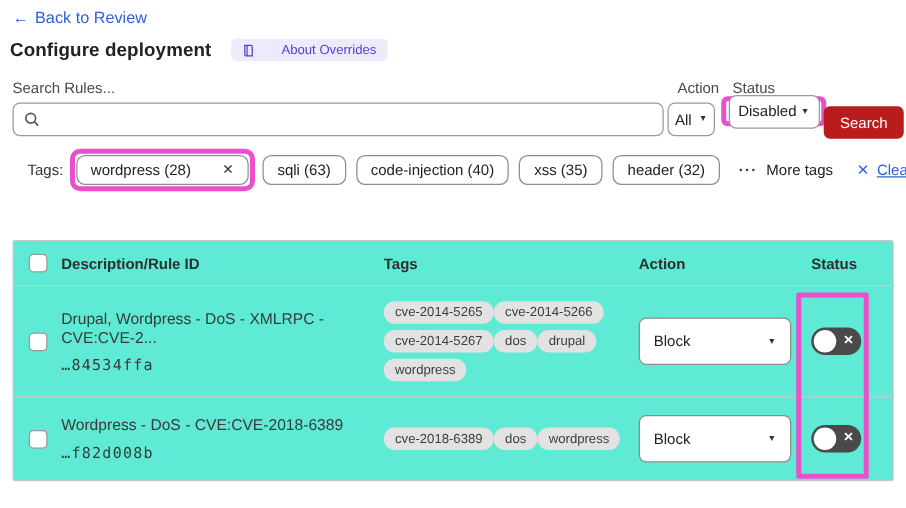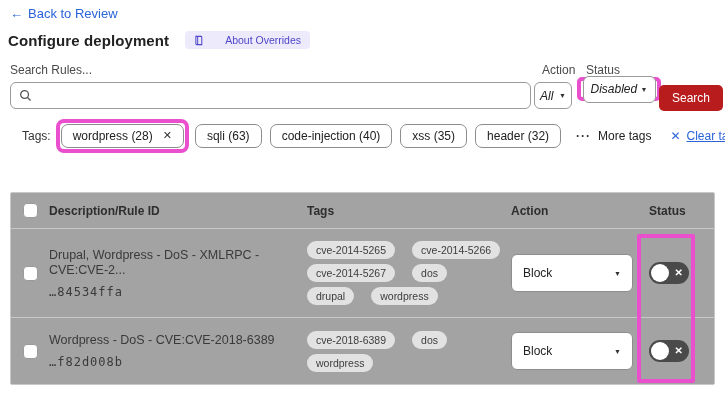--- a/index.html
+++ b/index.html
@@ -14,54 +14,54 @@
   .page-title { font-size:15px; font-weight:bold; color:#222; letter-spacing:.1px; }
   .about-badge { display:flex; align-items:center; gap:20px; background:#eceafb; color:#4f46c8; font-size:10.5px; padding:3px 9px; border-radius:4px; cursor:pointer; }
 
   
   .search-label { position:absolute; left:10px; top:63px; font-size:12px; color:#4a4a4a; }
   .search-box { position:absolute; left:10px; top:82px; width:521px; height:27px; border:1px solid #9a9a9a; border-radius:6px; background:#fff; display:flex; align-items:center; padding:0 8px; gap:6px; }
   .search-box input { border:none; outline:none; flex:1; font-size:12px; font-family:"Liberation Sans", sans-serif; background:transparent; }
   .field-label { position:absolute; font-size:12px; color:#4a4a4a; }
   .action-label { left:542px; top:63px; }
   .status-label { left:586px; top:63px; }
-  .select-box { border:1px solid #9a9a9a; border-radius:6px; background:#fff; font-size:12px; color:#222; display:flex; align-items:center; justify-content:space-between; padding:0 7px; gap:2px; cursor:pointer;font-style:italic; }
+  .select-box { border:1px solid #9a9a9a; border-radius:6px; background:#fff; font-size:12px; color:#222; display:flex; align-items:center; justify-content:space-between; padding:0 7px; gap:2px; cursor:pointer; }
   .caret { font-size:7px; color:#333; }
   .action-select { position:absolute; left:534px; top:82px; width:38px; height:27px; padding:0 5px; }
   .status-highlight { position:absolute; left:577px; top:77px; width:84px; height:24px; border:4px solid #ea4fce; border-radius:5px; display:flex; align-items:center; justify-content:center; }
   .status-select { width:73px; height:27px; }
   .search-btn { position:absolute; left:659px; top:85px; width:64px; height:26px; background:#b91c1c; color:#fff; border:none; border-radius:5px; font-size:12px; font-family:"Liberation Sans", sans-serif; cursor:pointer; }
 
   
   .tags-bar { position:absolute; left:22px; top:118px; width:712px; height:36px; display:flex; align-items:center; }
   .tags-label { font-size:12px; color:#333; margin-right:5px; }
   .active-tag-highlight { border:4px solid #ea4fce; border-radius:8px; padding:1px; margin-right:6px; }
-  .tag-pill { border:1px solid #8d8d8d; border-radius:7px; background:#fff; font-size:12px; color:#222; padding:4px 11px; display:flex; gap:10px; cursor:pointer; white-space:nowrap; }
+  .tag-pill { border:1px solid #8d8d8d; border-radius:7px; background:#fff; font-size:12px; color:#222; padding:4px 11px; display:flex; gap:25px; cursor:pointer; white-space:nowrap; }
   .tag-pill + .tag-pill { margin-left:8px; }
   .tag-remove { font-size:11px; color:#333; cursor:pointer; }
   .more-tags { display:flex; align-items:center; gap:7px; margin-left:15px; font-size:12px; color:#222; cursor:pointer; white-space:nowrap; }
   .dots { font-weight:bold; letter-spacing:1px; color:#333; }
   .clear-tags { display:flex; align-items:center; gap:6px; margin-left:19px; font-size:12px; color:#2b63d9; cursor:pointer; white-space:nowrap; }
   .clear-tags .label { text-decoration:underline; }
 
   
-  .rules-table { position:absolute; left:10px; top:192px; width:705px; height:193px; border:1px solid #c8c8c8; border-radius:2px; background:#a3a3a3; }
+  .rules-table { position:absolute; left:10px; top:192px; width:705px; height:193px; border:1px solid #c8c8c8; border-radius:2px; background:#5eead4; }
   .trow { display:flex; align-items:center; }
   .thead { height:36px; border-bottom:1px solid #c8c8c8; font-weight:bold; font-size:12px; color:#2e2e2e; }
   .row-1 { height:89px; border-bottom:1px solid #c8c8c8; }
   .row-2 { height:66px; }
   .col-check { width:38px; display:flex; justify-content:center; }
   .col-desc { width:258px; padding-right:10px; }
   .col-tags { width:204px; }
   .col-action { width:133px; }
   .col-status { flex:1; padding-left:5px; }
   .checkbox { width:15px; height:15px; border:1.5px solid #9a9a9a; border-radius:4px; background:#fff; cursor:pointer; }
   .desc-line { font-size:12.5px; color:#3a3a3a; line-height:1.2; }
   .rule-id { font-family:"DejaVu Sans Mono", monospace; font-size:12px; color:#3a3a3a; margin-top:7px; letter-spacing:1px; }
-  .cell-tags { display:flex; flex-wrap:wrap; gap:5px 17px; }
+  .cell-tags { display:flex; flex-wrap:wrap; gap:5px 0; }
   .mini-pill { background:#e2e2e2; color:#3d3d3d; border-radius:9px; font-size:10.5px; padding:3px 9px; white-space:nowrap; }
   .action-dd { width:122px; height:38px; border:1px solid #8d8d8d; border-radius:6px; background:#fff; display:flex; align-items:center; justify-content:space-between; padding:0 11px; font-size:12px; color:#222; cursor:pointer; }
   .toggle { width:40px; height:22px; border-radius:11px; background:#4a4a4a; position:relative; cursor:pointer; }
   .toggle .knob { position:absolute; left:2px; top:2px; width:18px; height:18px; border-radius:50%; background:#fff; }
   .toggle .x { position:absolute; right:6px; top:50%; transform:translateY(-50%); color:#fff; font-size:10px; font-weight:bold; line-height:1; }
 
   
   .status-col-overlay { position:absolute; left:637px; top:234px; width:58px; height:149px; border:4px solid #ea4fce; border-radius:2px; pointer-events:none; z-index:5; }
 
   .icon-svg { display:block; }

